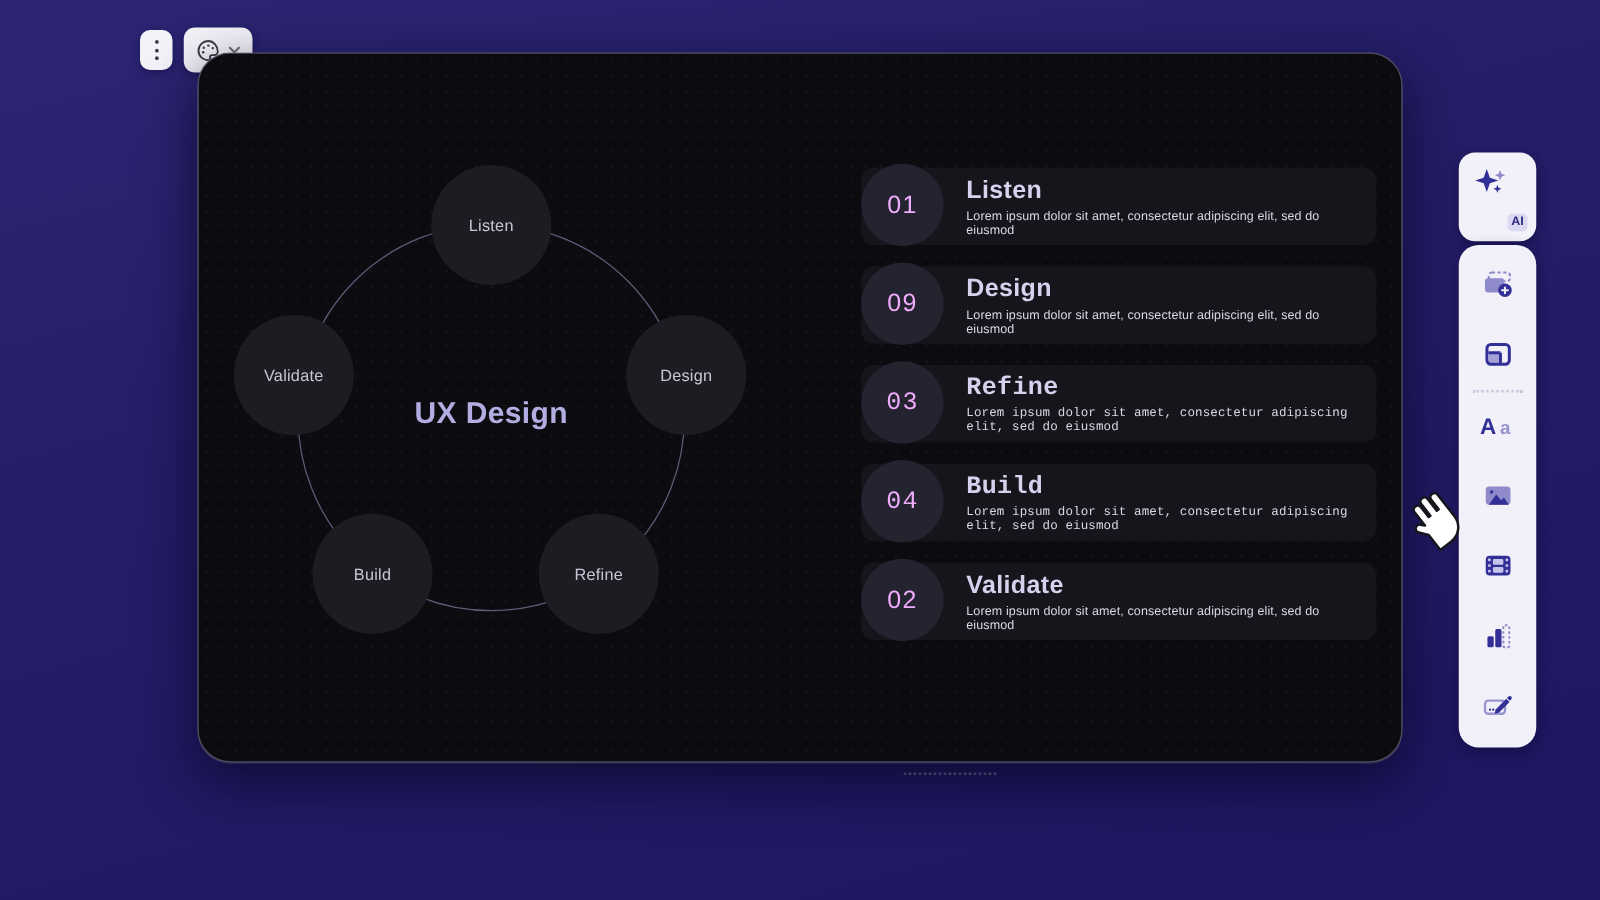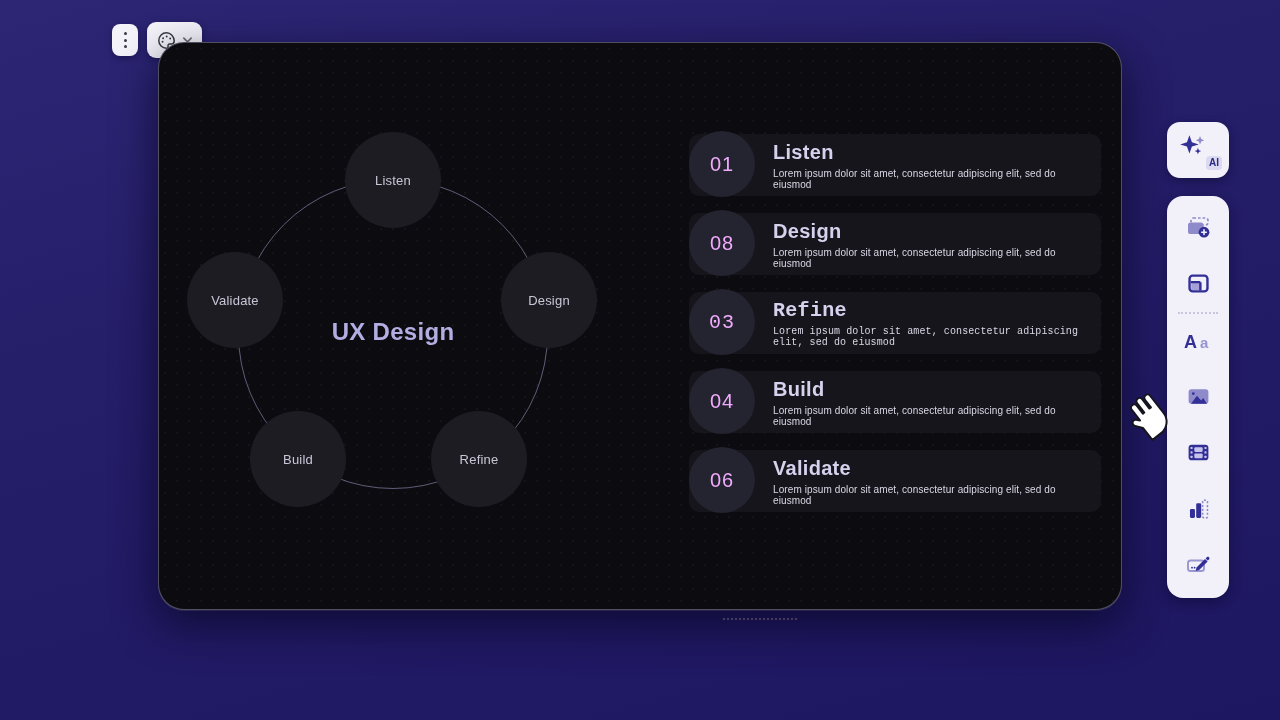--- a/index.html
+++ b/index.html
@@ -48,21 +48,21 @@
   .node-validate { left:28px;  top:209px; }
   .diagram-title {
     position:absolute; left:234px; top:289px; transform:translate(-50%,-50%);
     text-align:left; color:#b3aee2; font-size:24px; font-weight:600;
     line-height:1.28; letter-spacing:0.3px; white-space:nowrap;
   }
 
   
   .list-row { position:absolute; left:530px; width:412px; height:66px; }
   .row-1 { top:88px; } .row-2 { top:167px; } .row-3 { top:246px;font-family:Liberation Mono, monospace; }
-  .row-4 { top:325px; } .row-5 { top:404px; }
+  .row-4 { top:325px;font-family:Liberation Mono, monospace; } .row-5 { top:404px; }
   .row-bar {
     position:absolute; left:0; top:3px; width:412px; height:62px;
     background:#16151c; border-radius:10px;
   }
   .row-num {
     position:absolute; left:0; top:0; width:66px; height:66px; border-radius:50%;
     background:#242330; display:flex; align-items:center; justify-content:center;
     color:#f0abfc; font-size:20px; letter-spacing:1px;
   }
   .row-text { position:absolute; left:84px; top:9px; width:320px; }
@@ -70,21 +70,21 @@
   .row-desc  { color:#d9d7e4; font-size:10px; margin-top:3px; letter-spacing:0.1px; }
 
   
   .drag-dots {
     position:absolute; left:723px; top:618px; width:74px; height:0;
     border-top:2px dotted rgba(160,140,140,0.35);
   }
 
   
   .ai-btn {
-    position:absolute; left:1167px; top:122px; width:62px; height:56px;
+    position:absolute; left:1167px; top:122px; width:62px; height:71px;
     background:#f2f1f9; border-radius:13px; box-shadow:0 3px 9px rgba(8,6,40,0.45);
     cursor:pointer;
   }
   .ai-badge {
     position:absolute; right:7px; bottom:8px; background:#dbd8f1; border-radius:4px;
     padding:0 3px; font-size:10px; font-weight:700; color:#2c2a80; line-height:14px;
   }
   .tools-panel {
     position:absolute; left:1167px; top:196px; width:62px; height:402px;
     background:#f2f1f9; border-radius:16px; box-shadow:0 4px 12px rgba(8,6,40,0.45);
@@ -157,21 +157,21 @@
         <span>01</span>
       </div>
     <div class="row-text">
       <div class="row-title">Listen</div>
       <div class="row-desc">Lorem ipsum dolor sit amet, consectetur adipiscing elit, sed do eiusmod</div>
     </div>
   </div>
   <div class="list-row row-2">
     <div class="row-bar"></div>
     <div class="row-num">
-        <span>08</span>
+        <span>09</span>
       </div>
     <div class="row-text">
       <div class="row-title">Design</div>
       <div class="row-desc">Lorem ipsum dolor sit amet, consectetur adipiscing elit, sed do eiusmod</div>
     </div>
   </div>
   <div class="list-row row-3">
     <div class="row-bar"></div>
     <div class="row-num">
         <span>03</span>
@@ -187,21 +187,21 @@
         <span>04</span>
       </div>
     <div class="row-text">
       <div class="row-title">Build</div>
       <div class="row-desc">Lorem ipsum dolor sit amet, consectetur adipiscing elit, sed do eiusmod</div>
     </div>
   </div>
   <div class="list-row row-5">
     <div class="row-bar"></div>
     <div class="row-num">
-        <span>06</span>
+        <span>02</span>
       </div>
     <div class="row-text">
       <div class="row-title">Validate</div>
       <div class="row-desc">Lorem ipsum dolor sit amet, consectetur adipiscing elit, sed do eiusmod</div>
     </div>
   </div>
 </div>
 
 <div class="drag-dots"></div>
 

